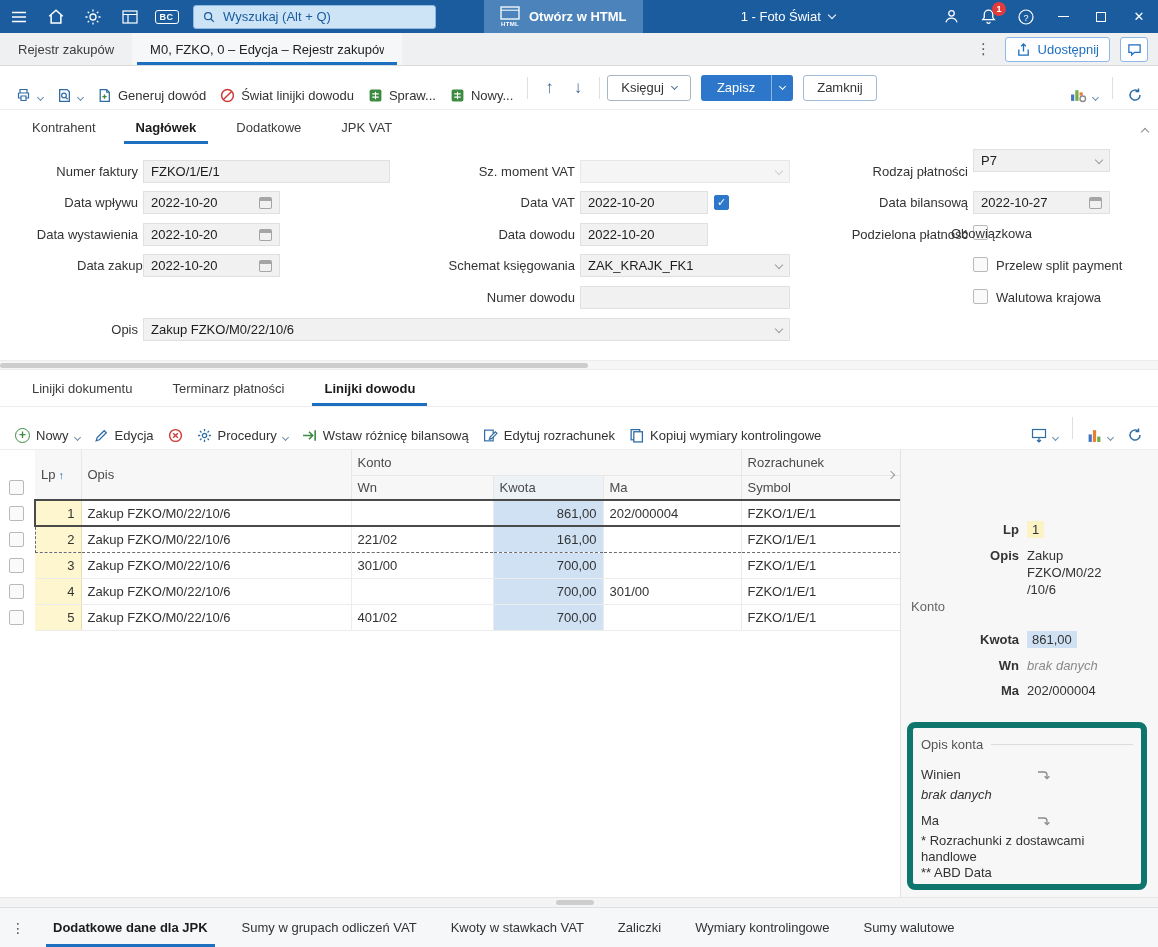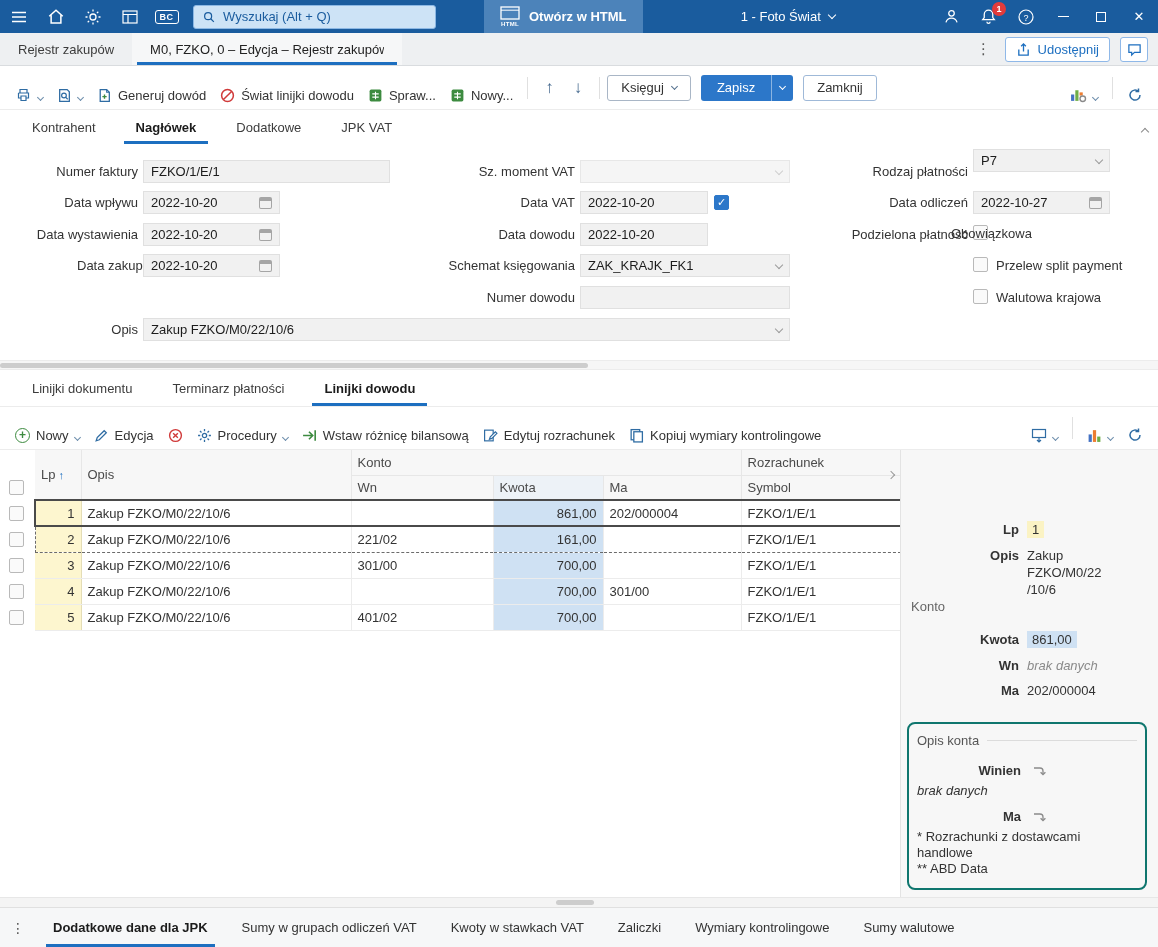--- a/index.html
+++ b/index.html
@@ -103,25 +103,25 @@
   
   .detail{flex:1;background:#f7f7f7;border-left:1px solid #e3e3e3;position:relative;min-width:0}
   .d-row{position:absolute;left:0;right:8px;display:flex;align-items:flex-start;line-height:17px}
   .d-lab{width:118px;text-align:right;font-weight:700;color:#333;flex:0 0 auto}
   .d-val{margin-left:8px;color:#333}
   .d-val.wrap{max-width:78px;overflow-wrap:anywhere}
   .hl-yellow{background:#fbf3c4;padding:0 5px}
   .hl-blue{background:#cfe1f3;padding:0 5px}
   .d-sec{position:absolute;left:10px;right:12px;color:#666}
   .italic{font-style:italic;color:#8a8a8a}
-  .redbox{position:absolute;left:6px;top:272px;width:240px;height:168px;border:2px solid #0f766e;border-radius:8px;padding:9px 8px 0 8px}
+  .redbox{position:absolute;left:6px;top:272px;width:240px;height:168px;border:6px solid #0f766e;border-radius:8px;padding:9px 8px 0 8px}
   .rb-sec{display:flex;align-items:center;color:#555}
   .rb-line{flex:1;height:1px;background:#dcdcdc;margin-left:8px}
   .rb-row{display:flex;align-items:center;margin-top:15px}
-  .rb-lab{width:104px;text-align:right;font-weight:700;color:#333}
+  .rb-lab{width:104px;font-weight:400;color:#333}
   .rb-row svg{margin-left:12px}
   .rb-text{margin-top:5px;line-height:16px;color:#333}
 
   
   .bscroll{height:10px;background:#f4f4f4;border-top:1px solid #e7e7e7;position:relative;flex:0 0 auto}
   .bottomtabs{height:40px;background:#f6f7f8;border-top:1px solid #e0e0e0;display:flex;align-items:stretch;flex:0 0 auto}
   .btab{padding:0 17px;display:flex;align-items:center;color:#333;cursor:pointer;position:relative;white-space:nowrap}
   .btab.active{font-weight:700;color:#1c1c1c}
   .btab.active::after{content:"";position:absolute;left:10px;right:10px;bottom:0;height:3px;background:#1d6fc0}
   .bkebab{width:36px;display:flex;align-items:center;justify-content:center;color:#555;cursor:pointer;font-size:14px}
@@ -387,21 +387,21 @@
     <div class="f-input" style="left:580px;top:142px;width:210px">
         <span></span>
       </div>
 
     <div class="f-label" style="left:770px;width:198px;top:16px">Rodzaj płatności</div>
     <div class="f-input" style="left:973px;top:5px;width:137px">
         <span>P7</span>
         <span class="cv dd"></span>
       </div>
 
-    <div class="f-label" style="left:770px;width:198px;top:47px">Data odliczeń</div>
+    <div class="f-label" style="left:770px;width:198px;top:47px">Data bilansową</div>
     <div class="f-input" style="left:973px;top:47px;width:137px">
         <span>2022-10-27</span>
         <span class="cal"></span>
       </div>
 
     <div class="f-label" style="left:770px;width:198px;top:79px">Podzielona płatność</div>
     <div class="cb" style="left:973px;top:81px"></div>
     <div class="cb-lbl" style="left:951px;top:82px">Obowiązkowa</div>
 
     <div class="cb" style="left:973px;top:113px"></div>

